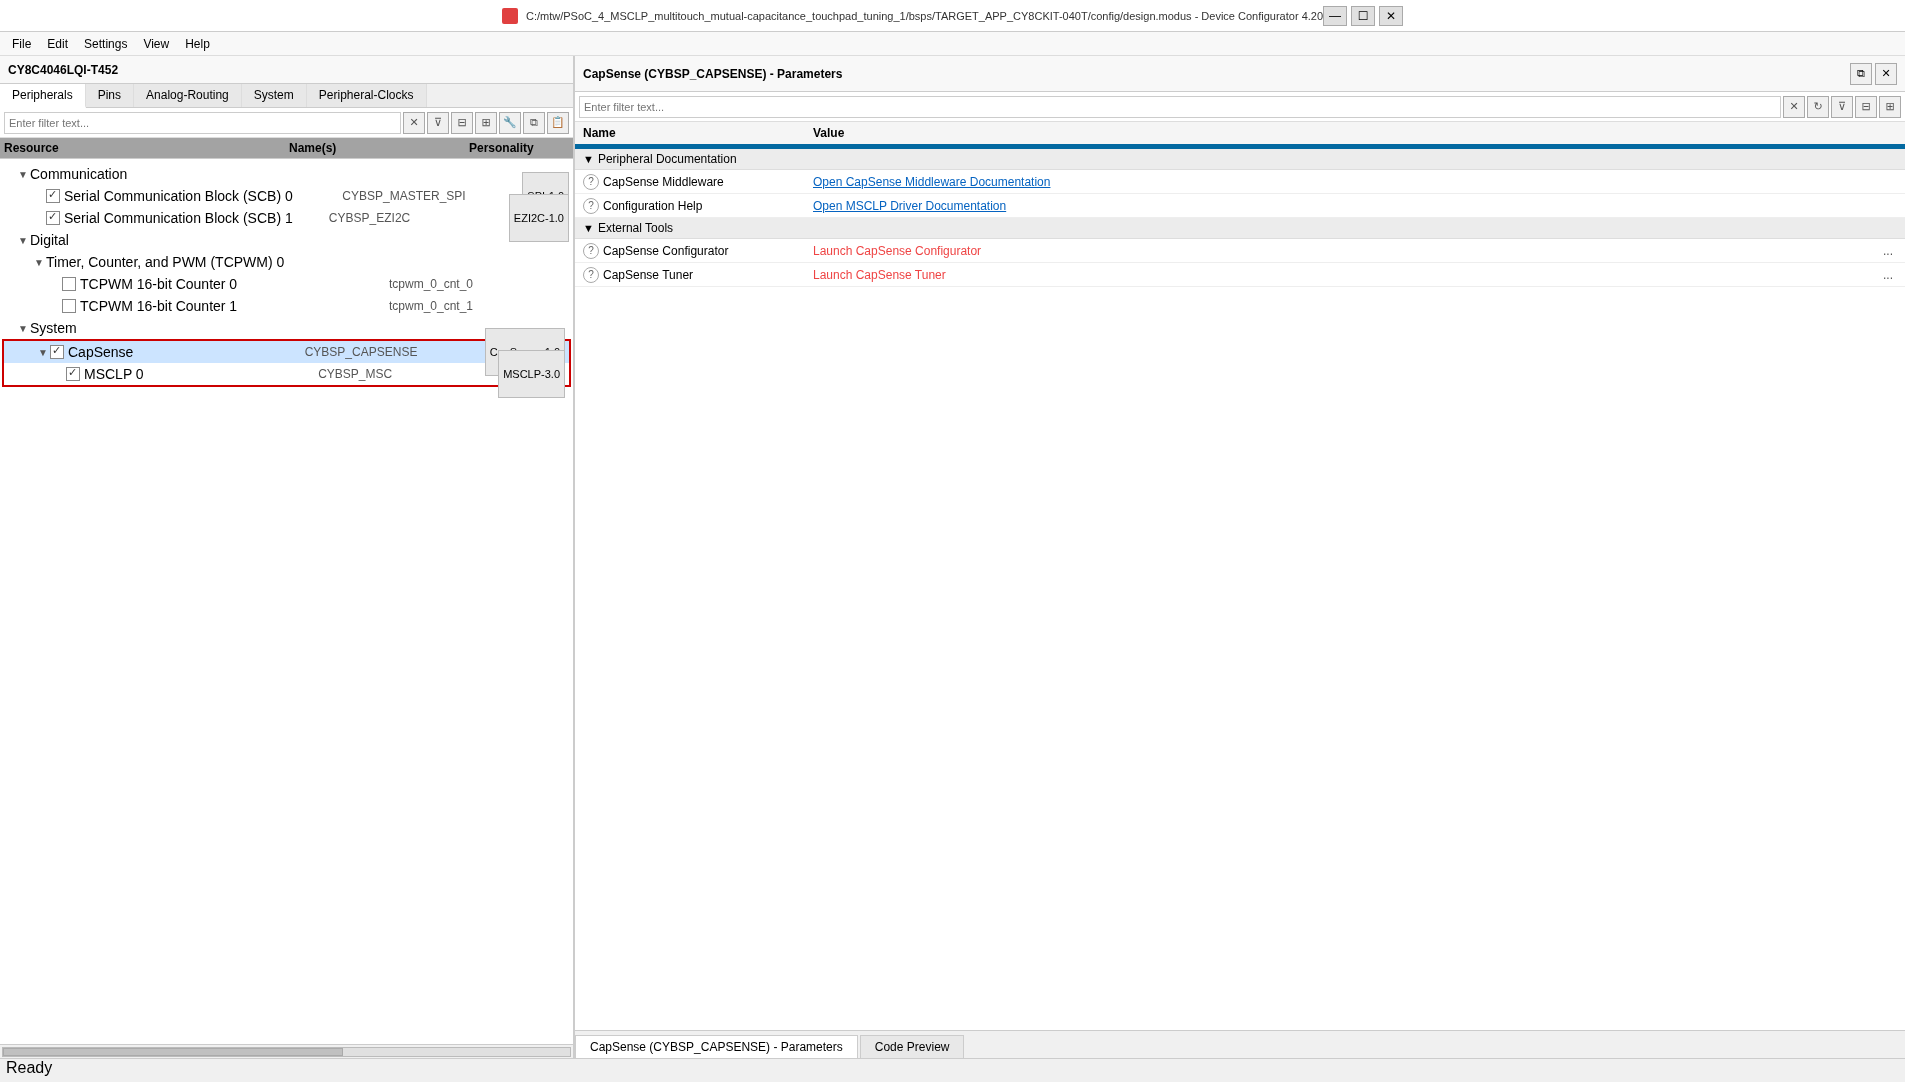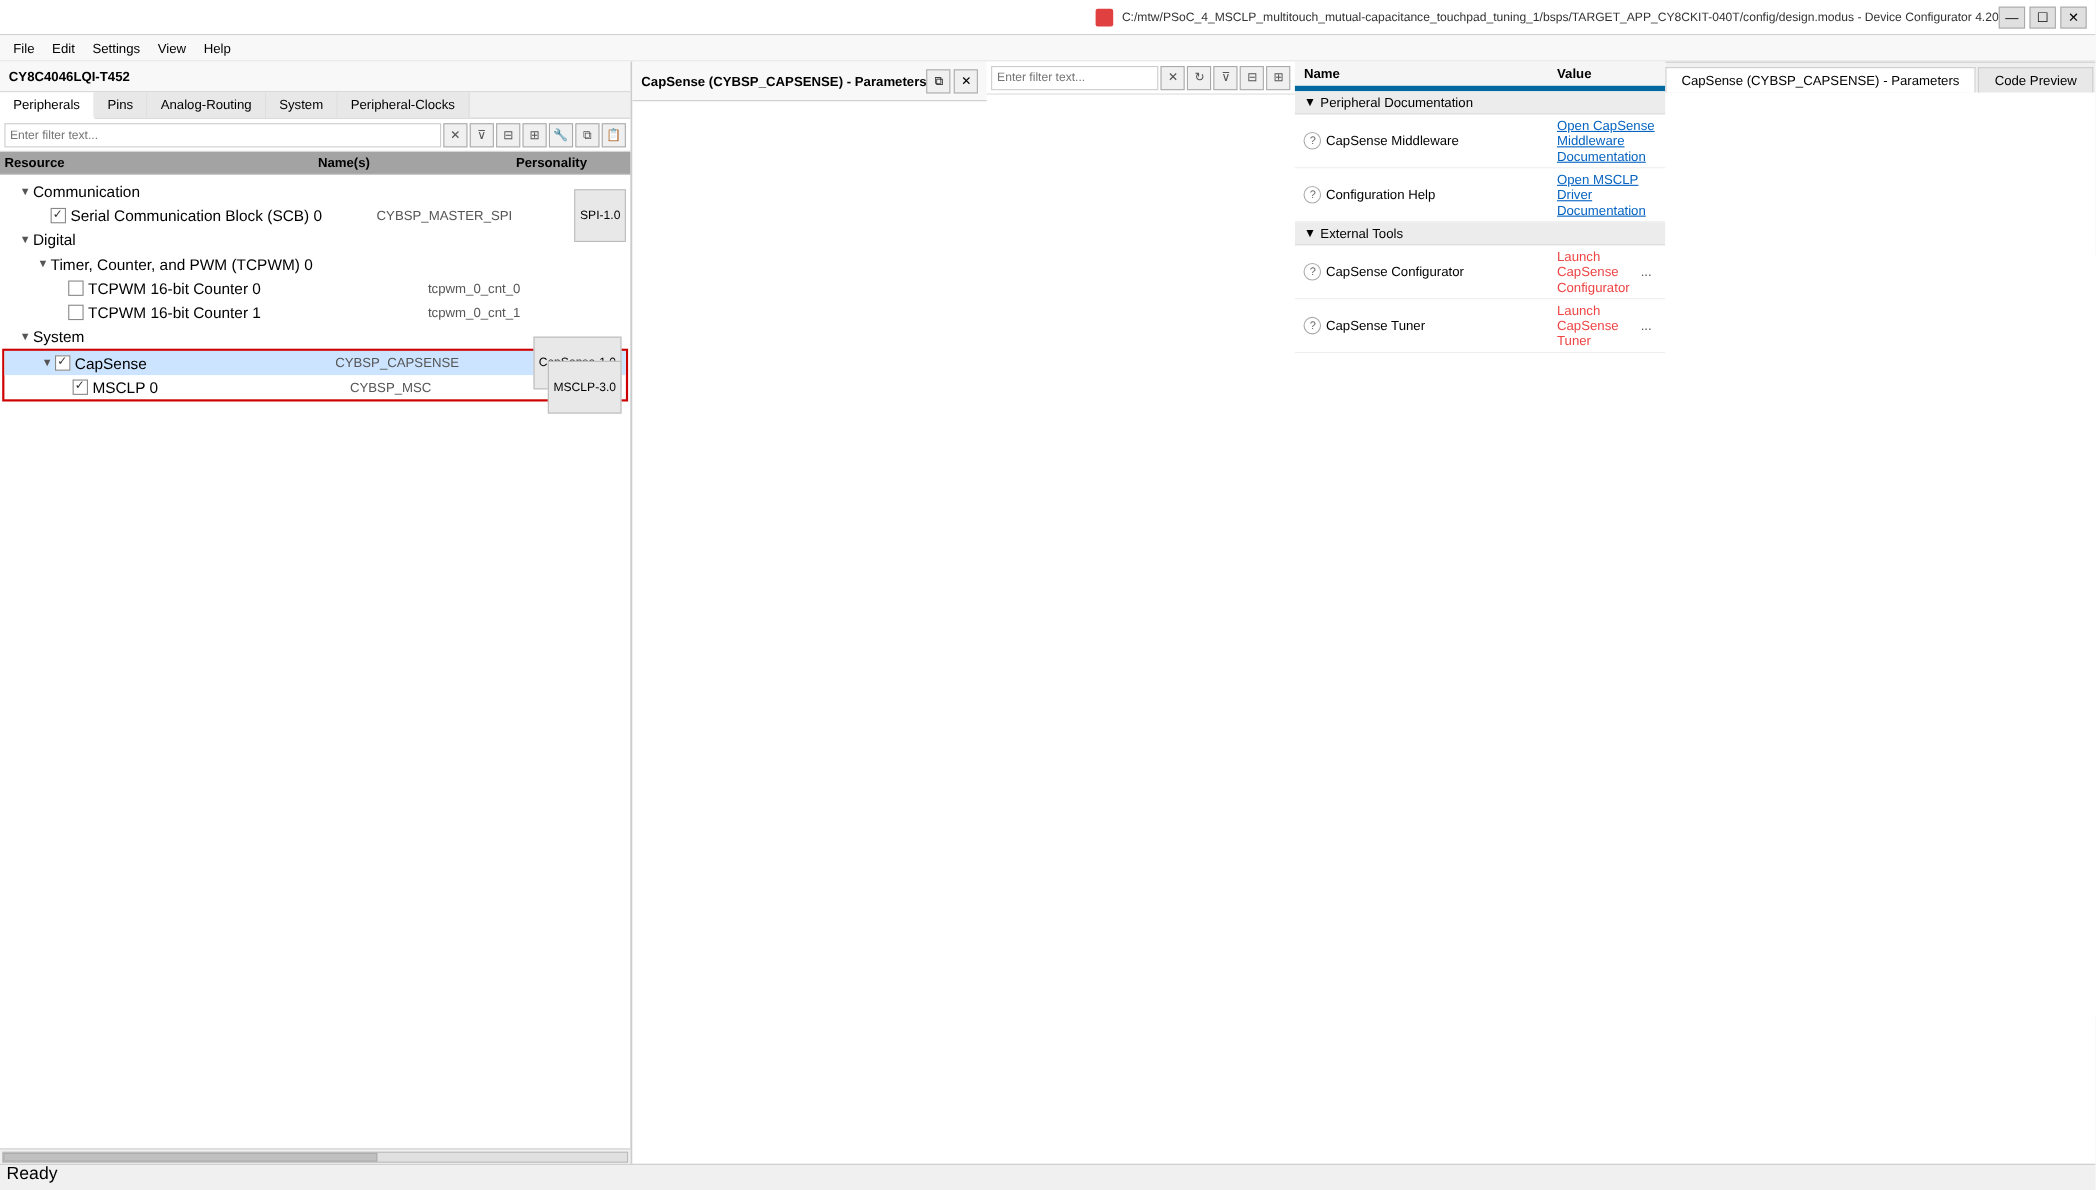--- a/index.html
+++ b/index.html
@@ -1,19 +1,19 @@
 <!DOCTYPE html>
 <html><head>
   <meta charset="utf-8">
   <style>
     * { box-sizing: border-box; margin: 0; padding: 0; }
     body { font-family: 'Segoe UI', Arial, sans-serif; font-size: 12px; background: #f0f0f0; color: #000; width: 1905px; height: 1082px; overflow: hidden; }
 
     
-    .title-bar { background: #fff; border-bottom: 1px solid #ccc; display: flex; align-items: center; padding: 4px 8px; height: 32px; justify-content: flex-end; }
+    .title-bar { background: #fff; border-bottom: 1px solid #ccc; display: flex; align-items: center; padding: 4px 8px; height: 32px; justify-content: center; }
     .title-bar-left { display: flex; align-items: center; gap: 8px; }
     .title-bar-icon { width: 16px; height: 16px; background: #e04040; border-radius: 2px; display: inline-block; }
     .title-bar-text { font-size: 11px; color: #333; }
     .title-bar-controls { display: flex; gap: 4px; }
     .title-btn { width: 24px; height: 20px; background: #e0e0e0; border: 1px solid #aaa; cursor: pointer; display: flex; align-items: center; justify-content: center; font-size: 12px; }
 
     
     .menu-bar { background: #f8f8f8; border-bottom: 1px solid #ddd; display: flex; padding: 2px 4px; height: 24px; align-items: center; }
     .menu-item { padding: 2px 8px; cursor: pointer; font-size: 12px; }
 
@@ -52,21 +52,21 @@
     .tree-personality { font-size: 11px; }
     .personality-badge { background: #e8e8e8; border: 1px solid #bbb; padding: 17px 4px; font-size: 11px; }
 
     
     .col-headers { display: flex; border-bottom: 1px solid #ccc; padding: 3px 4px; background: #a3a3a3; font-size: 12px; font-weight: bold; }
     .col-resource { flex: 1; }
     .col-names { width: 180px; }
     .col-personality { width: 100px; }
 
     
-    .right-panel { flex: 1; display: flex; flex-direction: row; background: #fff; }
+    .right-panel { flex: 1; display: flex; flex-direction: column; background: #fff; }
     .right-header { display: flex; align-items: center; justify-content: space-between; padding: 6px 8px; border-bottom: 1px solid #ccc; background: #f8f8f8; height: 36px; }
     .right-header-title { font-size: 12px; font-weight: bold; }
     .right-header-controls { display: flex; gap: 3px; align-items: center; }
     .header-btn { width: 22px; height: 22px; border: 1px solid #aaa; background: #f0f0f0; cursor: pointer; display: flex; align-items: center; justify-content: center; font-size: 11px; }
 
     
     .right-filter { display: flex; align-items: center; padding: 3px 4px; border-bottom: 1px solid #ddd; background: #fff; height: 30px; gap: 2px; }
     .right-filter-input { flex: 1; height: 22px; border: 1px solid #ccc; padding: 2px 4px; font-size: 11px; }
 
     
@@ -164,20 +164,27 @@
         </div>
 
         <div class="tree-row indent-2">
           <span class="expand-icon">&nbsp;</span>
           <span class="checkbox checked"></span>
           <span class="tree-name">Serial Communication Block (SCB) 0</span>
           <span class="tree-value">CYBSP_MASTER_SPI</span>
           <span class="tree-personality"><span class="personality-badge">SPI-1.0</span></span>
         </div>
 
+        <div class="tree-row indent-2">
+          <span class="expand-icon">&nbsp;</span>
+          <span class="checkbox checked"></span>
+          <span class="tree-name">Serial Communication Block (SCB) 1</span>
+          <span class="tree-value">CYBSP_EZI2C</span>
+          <span class="tree-personality"><span class="personality-badge">EZI2C-1.0</span></span>
+        </div>
 
         <div class="tree-row indent-1">
           <span class="expand-icon">▼</span>
           <span class="tree-name">Digital</span>
         </div>
 
         <div class="tree-row indent-2">
           <span class="expand-icon">▼</span>
           <span class="tree-name">Timer, Counter, and PWM (TCPWM) 0</span>
         </div>

